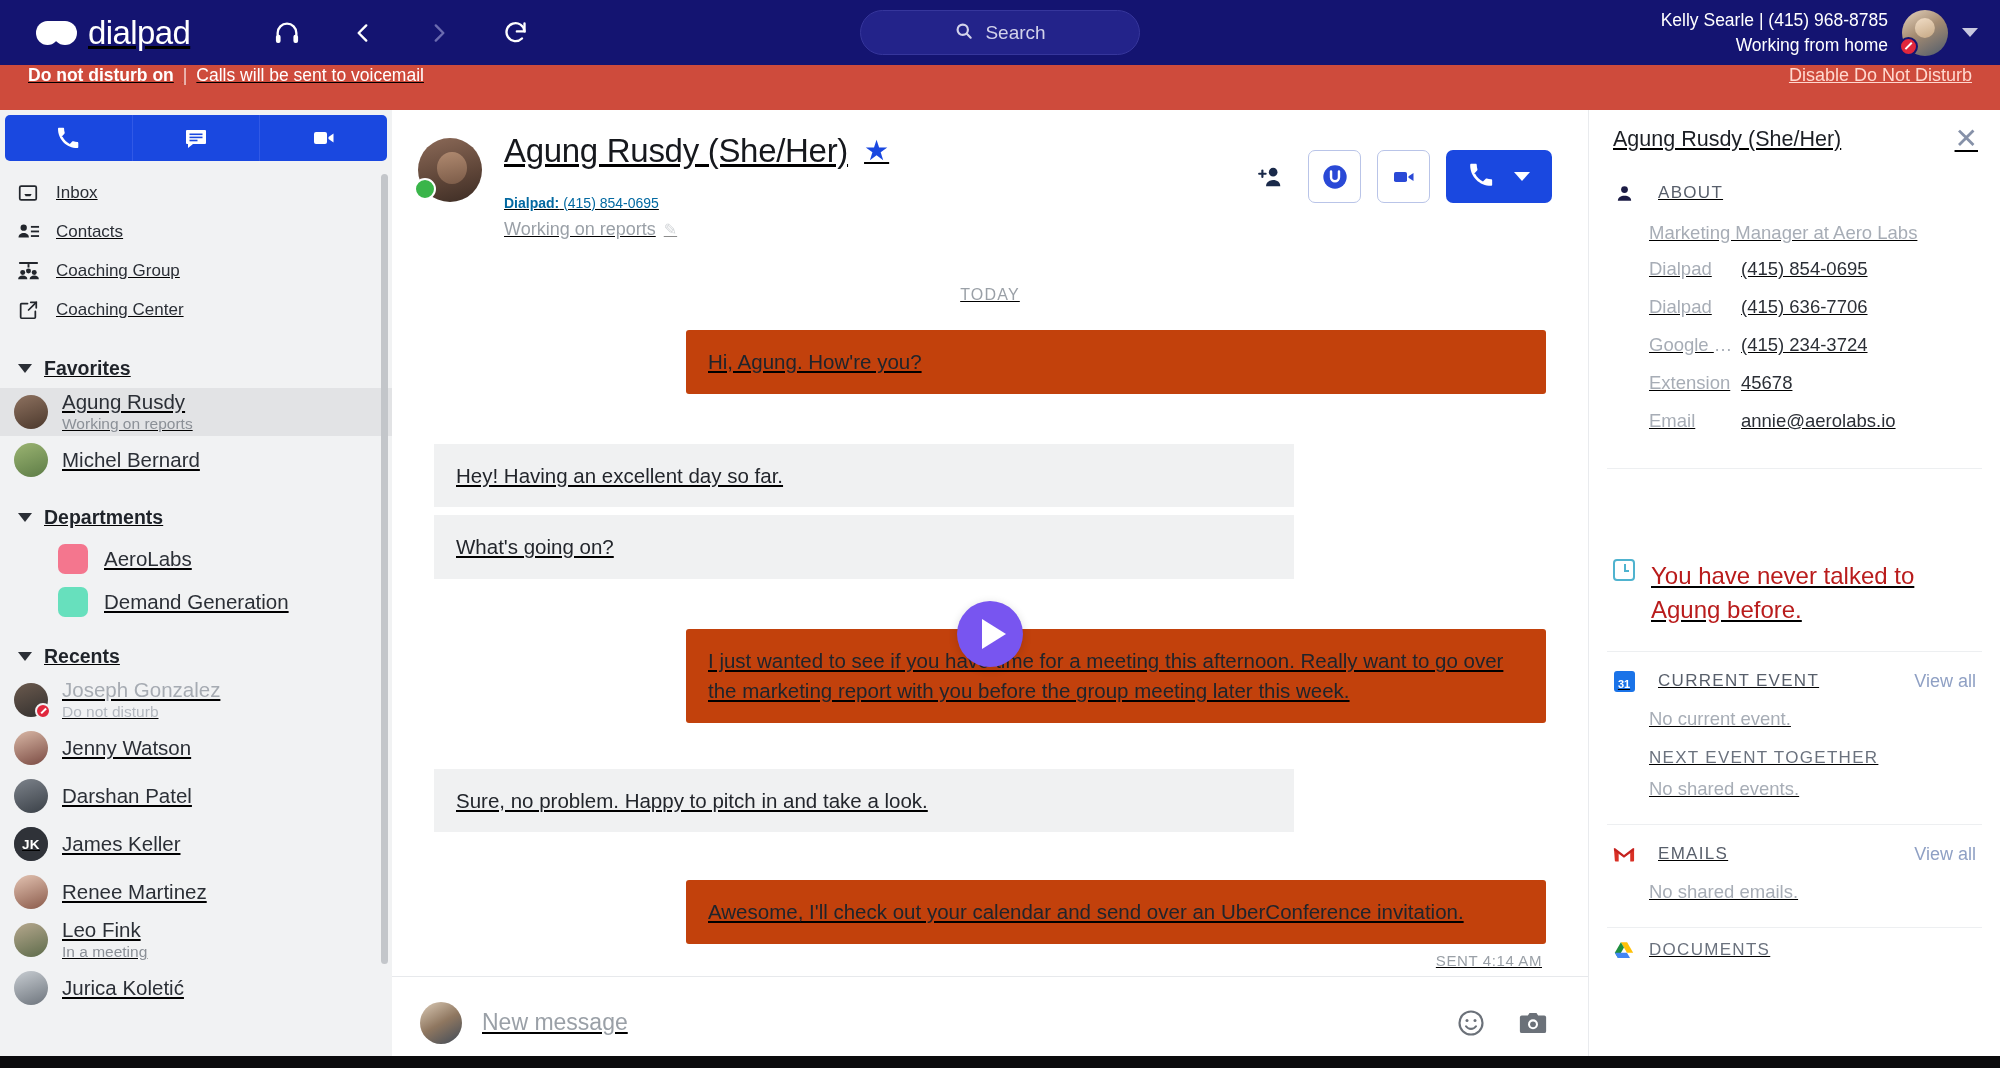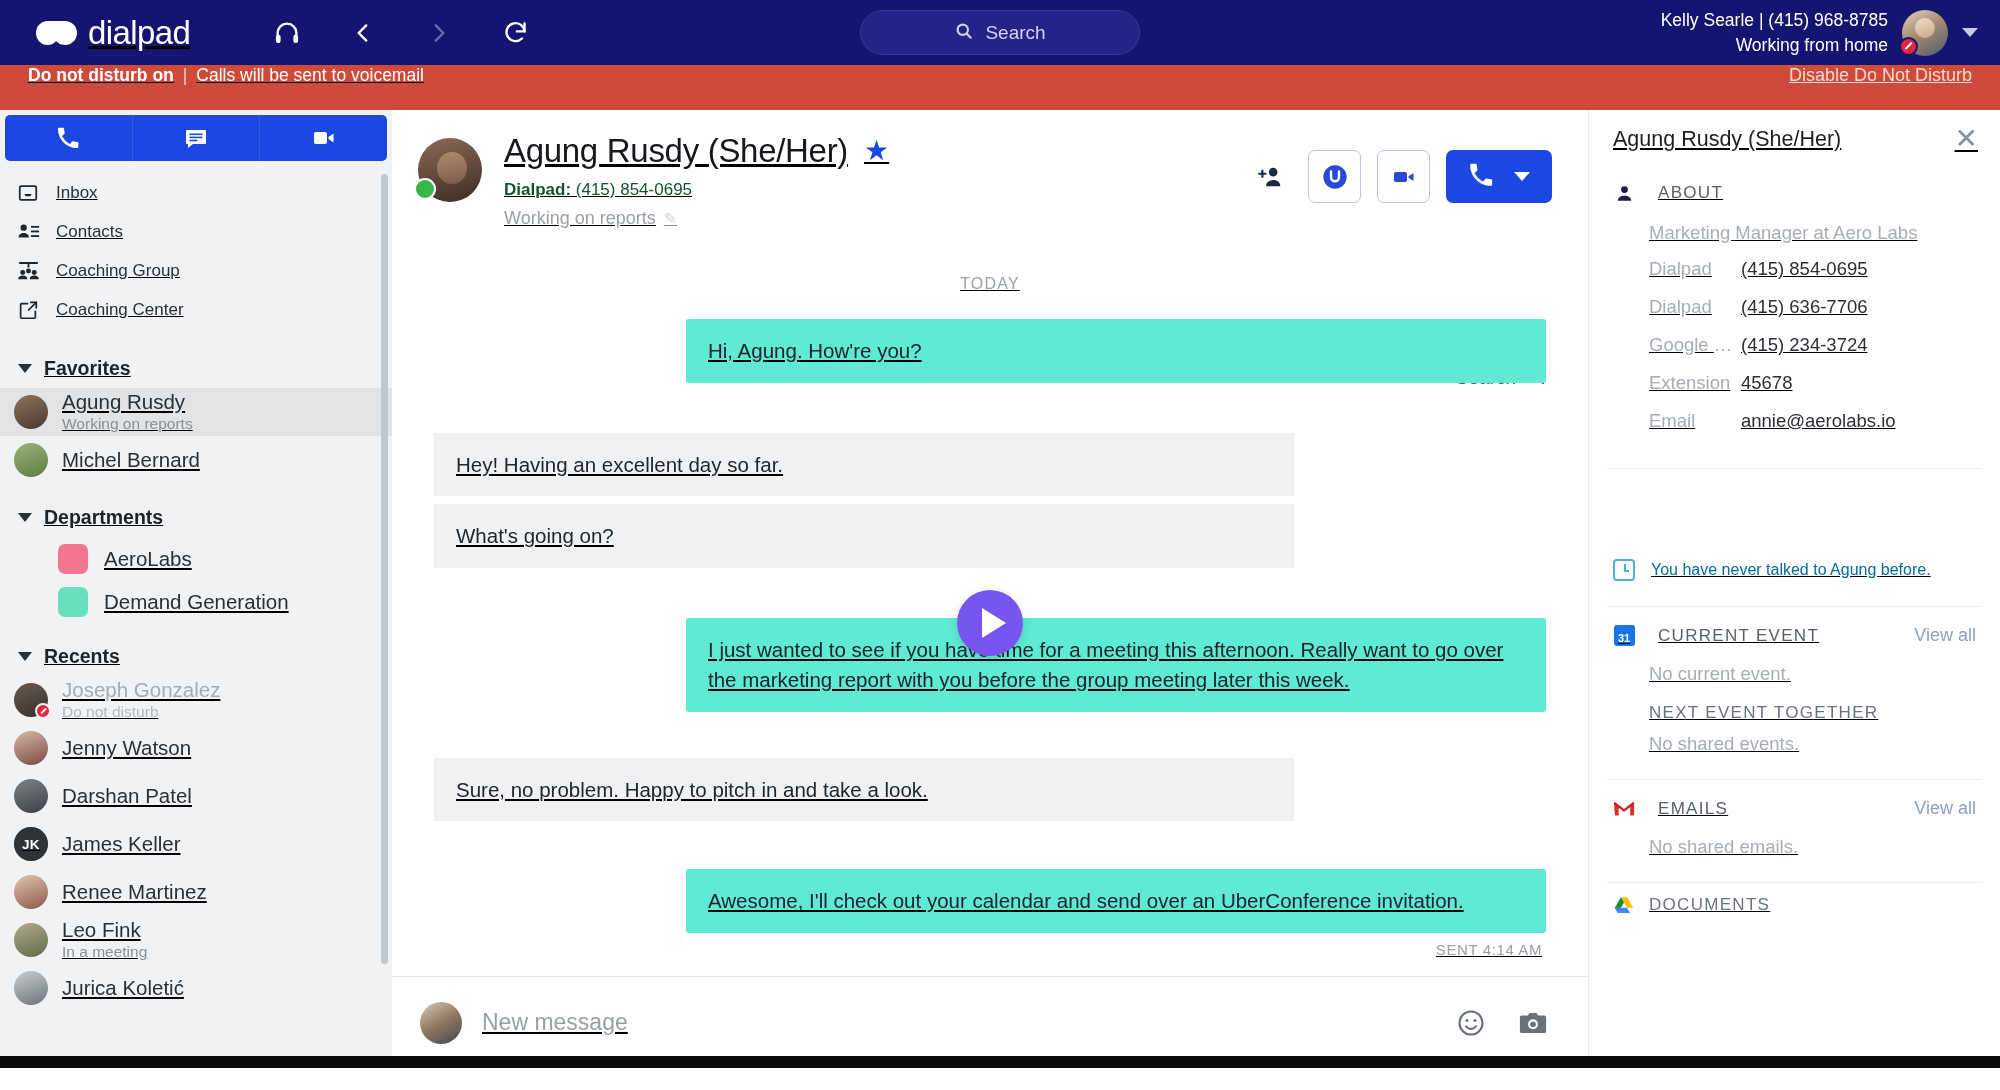--- a/index.html
+++ b/index.html
@@ -160,21 +160,21 @@
     border-radius:50%; background:linear-gradient(170deg,#b08a70,#7b5b48);
   }
   .online-dot {
     position: absolute; left: -4px; bottom: 2px; width: 22px; height: 22px;
     border-radius: 50%; background: #3ab54a; border: 2px solid #fff;
   }
   .conv-meta { margin-left: 22px; }
   .conv-title { display: flex; align-items: center; gap: 16px; }
   .conv-title .nm { font-size: 33px; color: #16181d; letter-spacing: -0.3px; }
   .star { color: #1a48e0; font-size: 28px; cursor: pointer; line-height: 1; }
-  .conv-phone { margin-top: 10px; font-size: 17px; color: #14532d; }
+  .conv-phone { margin-top: 25px; font-size: 14px; color: #0369a1; }
   .conv-phone b { font-weight: 700; }
   .conv-status { margin-top: 8px; font-size: 18px; color: #9aa0a7; display: flex; align-items: center; gap: 8px; }
   .conv-actions { position: absolute; right: 36px; top: 40px; display: flex; align-items: center; gap: 16px; }
   .act-plain { width: 42px; height: 42px; display: flex; align-items: center; justify-content: center; color: #1a2a4a; cursor: pointer; }
   .act-sq {
     width: 53px; height: 53px; border: 1.5px solid #b9c4e8; border-radius: 7px;
     display: flex; align-items: center; justify-content: center; background: #fff; cursor: pointer; color: #2a49d6;
   }
   .act-call {
     height: 53px; min-width: 106px; background: #1a48e0; border-radius: 7px; color: #fff;
@@ -183,21 +183,21 @@
   .conv-search {
     position: absolute; right: 42px; top: 255px; display: flex; align-items: center; gap: 9px;
     font-size: 19px; color: #4d5460; cursor: pointer;
   }
   .thread { flex: 1 1 auto; padding: 10px 42px 0 42px; overflow: hidden; position: relative; }
   .day-sep { text-align: center; font-size: 16px; letter-spacing: 1.2px; color: #9aa0a7; margin: 22px 0 26px 0; }
   .row { display: flex; margin-bottom: 8px; }
   .row.out { justify-content: flex-end; }
   .row.in { justify-content: flex-start; }
   .bubble { padding: 17px 22px; font-size: 20.5px; line-height: 1.45; color: #23262c; max-width: 860px; }
-  .bubble.out { background: #5eead4; color: #20242b; }
+  .bubble.out { background: #c2410c; color: #20242b; }
   .bubble.in { background: #f0f1f2; }
   .row.out .bubble { border-radius: 3px; }
   .sent-note { text-align: right; font-size: 15px; letter-spacing: .6px; color: #9aa0a7; margin: 8px 4px 0 0; }
   .play-btn {
     position: absolute; left: 50%; top: 380px; transform: translate(-50%,-50%);
     width: 66px; height: 66px; border-radius: 50%; background: #7855f0;
     display: flex; align-items: center; justify-content: center; cursor: pointer; z-index: 5;
     box-shadow: 0 2px 10px rgba(0,0,0,.14);
   }
   .play-btn .tri2 {
@@ -233,21 +233,21 @@
   .rp-sec { padding: 8px 24px 16px 24px; }
   .rp-sec-head { display: flex; align-items: center; gap: 23px; position: relative; height: 34px; }
   .rp-sec-title { font-size: 17px; letter-spacing: 1.3px; color: #585f6b; font-weight: 400; }
   .rp-action { position: absolute; right: 0; font-size: 18px; color: #8fa0c4; cursor: pointer; }
   .rp-sub { margin: 12px 0 14px 36px; font-size: 18.5px; color: #a7adb6; }
   .kv { display: flex; margin: 0 0 16px 36px; font-size: 18.5px; align-items: baseline; }
   .kv .k { width: 92px; flex: 0 0 92px; color: #a7adb6; white-space: nowrap; overflow: hidden; text-overflow: ellipsis; }
   .kv .v { color: #2b2f36; }
   .divider { height: 1px; background: #edeff1; margin: 4px 18px; }
   .note-row { display: flex; gap: 16px; padding: 18px 24px 20px 24px; align-items: flex-start; }
-  .note-txt { font-size: 16px; color: #0369a1; line-height: 1.42; }
+  .note-txt { font-size: 24px; color: #b91c1c; line-height: 1.42; }
   .evt-line { margin: 10px 0 4px 36px; font-size: 18.5px; color: #a7adb6; }
   .evt-sub { margin: 18px 0 6px 36px; font-size: 17px; letter-spacing: 1.3px; color: #6b727e; }
   .ico16 { width: 22px; flex: 0 0 22px; display: flex; align-items: center; justify-content: center; }
   .cal-ico {
     width: 21px; height: 21px; border-radius: 3px; background: #1a73e8; color: #fff;
     font-size: 11px; font-weight: 700; display: flex; align-items: flex-end; justify-content: center;
     padding-bottom: 2px; line-height: 1;
   }
   .clock-ico {
     width: 22px; height: 22px; border-radius: 4px; border: 2px solid #4fb3cf;

